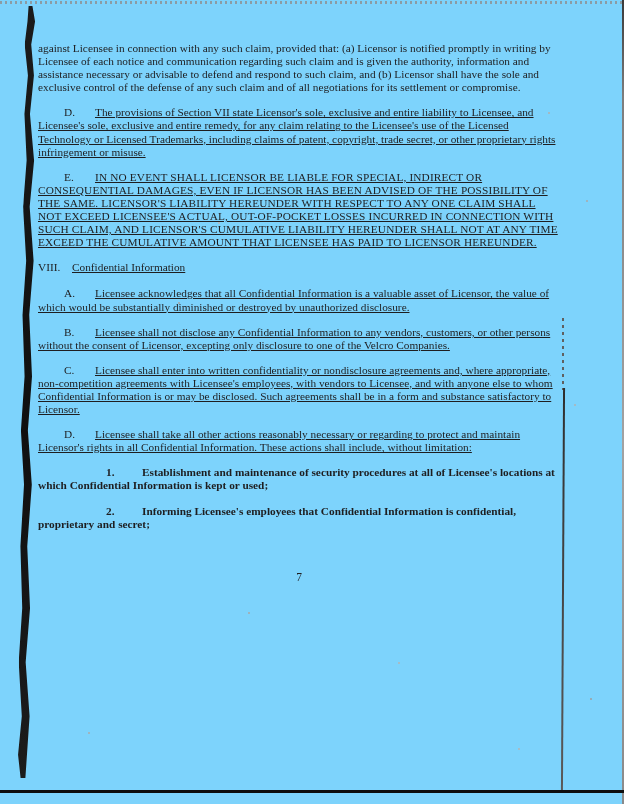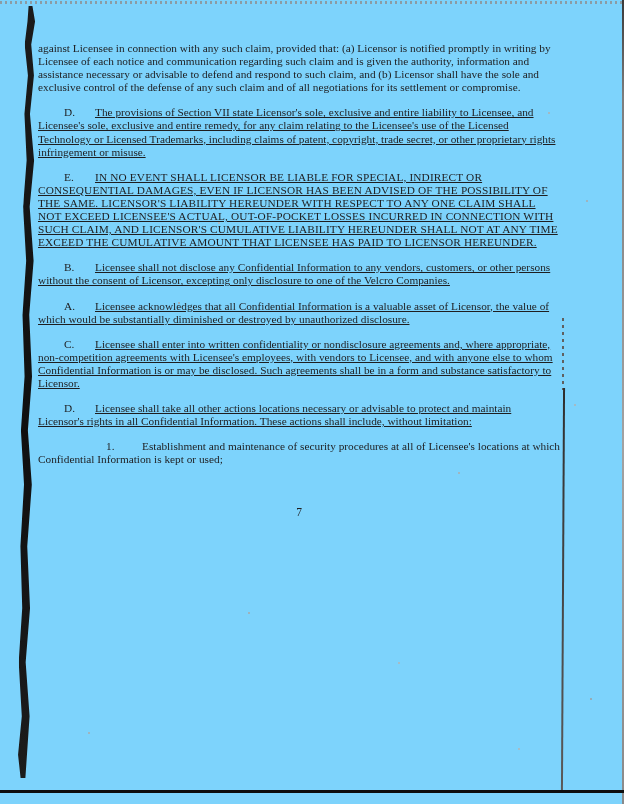--- a/index.html
+++ b/index.html
@@ -54,21 +54,21 @@
   
   .content {
     position: absolute; left: 38px; top: 42px; width: 522px;
     font-size: 11.3px; line-height: 13.1px;
     text-rendering: optimizeLegibility;
   }
   .para { margin: 0 0 12px 0; text-indent: 0; }
   .clause { text-indent: 26px; text-decoration: underline; }
   .caps { letter-spacing: .15px; }
   .enum { display: inline-block; width: 31px; text-indent: 0; }
-  .sub { text-indent: 68px; }
+  .sub { text-indent: 68px; font-weight: bold; }
   .sub .enum { width: 36px; }
   .heading { margin: 0 0 13px 0; }
   .hnum { display: inline-block; width: 34px; }
   .htitle { text-decoration: underline; }
   .pagenum { text-align: center; margin-top: 40px; font-size: 11.5px; }
 </style>
 </head>
 <body>
 
 <div class="page">
@@ -81,29 +81,31 @@
   <div class="speckles"></div>
 
   <div class="content">
 
     <p class="para">against Licensee in connection with any such claim, provided that: (a) Licensor is notified promptly in writing by Licensee of each notice and communication regarding such claim and is given the authority, information and assistance necessary or advisable to defend and respond to such claim, and (b) Licensor shall have the sole and exclusive control of the defense of any such claim and of all negotiations for its settlement or compromise.</p>
 
     <p class="para clause"><span class="enum">D.</span><span>The provisions of Section VII state Licensor's sole, exclusive and entire liability to Licensee, and Licensee's sole, exclusive and entire remedy, for any claim relating to the Licensee's use of the Licensed Technology or Licensed Trademarks, including claims of patent, copyright, trade secret, or other proprietary rights infringement or misuse.</span></p>
 
     <p class="para clause caps"><span class="enum">E.</span><span>IN NO EVENT SHALL LICENSOR BE LIABLE FOR SPECIAL, INDIRECT OR CONSEQUENTIAL DAMAGES, EVEN IF LICENSOR HAS BEEN ADVISED OF THE POSSIBILITY OF THE SAME. LICENSOR'S LIABILITY HEREUNDER WITH RESPECT TO ANY ONE CLAIM SHALL NOT EXCEED LICENSEE'S ACTUAL, OUT-OF-POCKET LOSSES INCURRED IN CONNECTION WITH SUCH CLAIM, AND LICENSOR'S CUMULATIVE LIABILITY HEREUNDER SHALL NOT AT ANY TIME EXCEED THE CUMULATIVE AMOUNT THAT LICENSEE HAS PAID TO LICENSOR HEREUNDER.</span></p>
 
+    <p class="heading"><span class="hnum">VIII.</span><span class="htitle">Confidential Information</span></p>
+
+    <p class="para clause"><span class="enum">A.</span><span>Licensee acknowledges that all Confidential Information is a valuable asset of Licensor, the value of which would be substantially diminished or destroyed by unauthorized disclosure.</span></p>
 
     <p class="para clause"><span class="enum">B.</span><span>Licensee shall not disclose any Confidential Information to any vendors, customers, or other persons without the consent of Licensor, excepting only disclosure to one of the Velcro Companies.</span></p>
 
-    <p class="para clause"><span class="enum">A.</span><span>Licensee acknowledges that all Confidential Information is a valuable asset of Licensor, the value of which would be substantially diminished or destroyed by unauthorized disclosure.</span></p>
-
     <p class="para clause"><span class="enum">C.</span><span>Licensee shall enter into written confidentiality or nondisclosure agreements and, where appropriate, non-competition agreements with Licensee's employees, with vendors to Licensee, and with anyone else to whom Confidential Information is or may be disclosed. Such agreements shall be in a form and substance satisfactory to Licensor.</span></p>
 
-    <p class="para clause"><span class="enum">D.</span><span>Licensee shall take all other actions locations necessary or advisable to protect and maintain Licensor's rights in all Confidential Information. These actions shall include, without limitation:</span></p>
+    <p class="para clause"><span class="enum">D.</span><span>Licensee shall take all other actions reasonably necessary or regarding to protect and maintain Licensor's rights in all Confidential Information. These actions shall include, without limitation:</span></p>
 
     <p class="para sub"><span class="enum">1.</span><span>Establishment and maintenance of security procedures at all of Licensee's locations at which Confidential Information is kept or used;</span></p>
 
+    <p class="para sub"><span class="enum">2.</span><span>Informing Licensee's employees that Confidential Information is confidential, proprietary and secret;</span></p>
 
 
     <div class="pagenum">7</div>
 
   </div>
 </div>
 
 </body></html>

